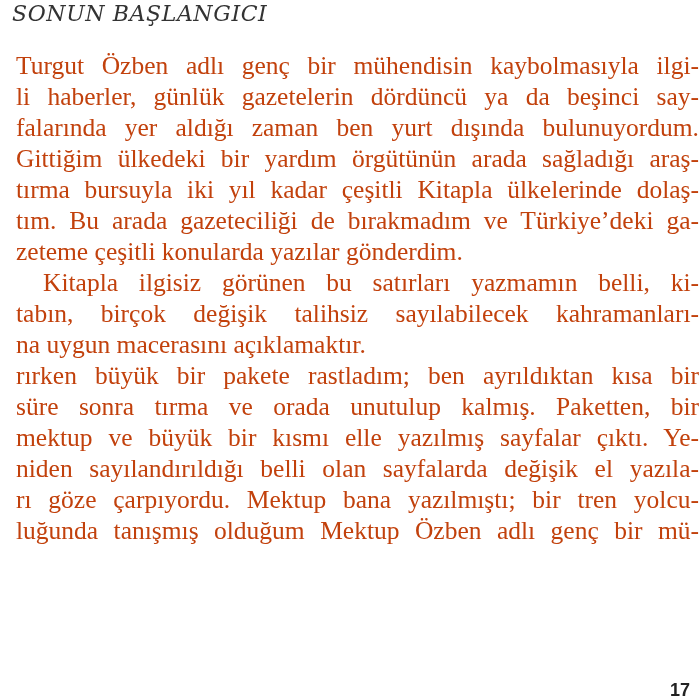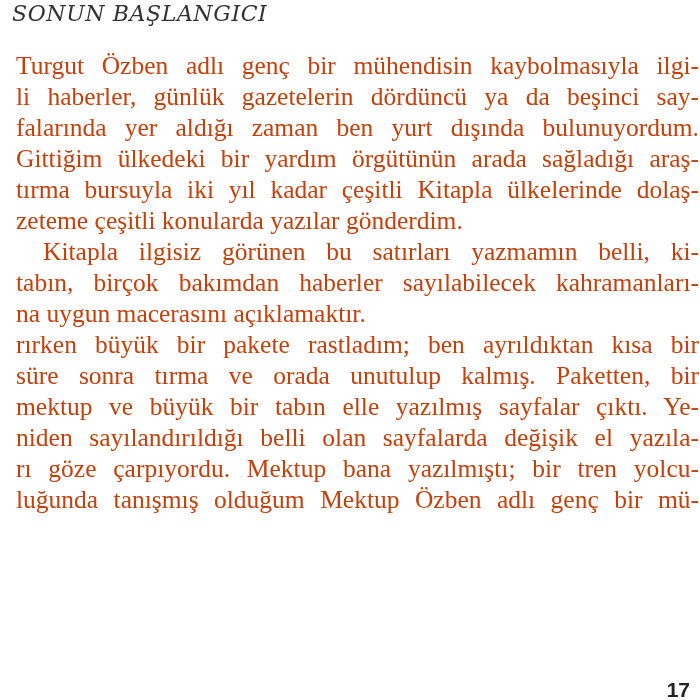--- a/index.html
+++ b/index.html
@@ -57,44 +57,45 @@
     }
     .line.indent {
       padding-left: 27px;
     }
     .page-number {
       position: absolute;
       right: 10px;
       top: 680px;
       font-family: "Liberation Sans", "DejaVu Sans", sans-serif;
       font-weight: bold;
-      font-size: 21px;
+      font-size: 18px;
       line-height: 20px;
       color: #222222;
       text-align: right;
     }
   </style>
 </head>
 <body>
 
 <div class="page">
   <div class="running-head">SONUN BAŞLANGICI</div>
 
   <div class="body-text">
     <span class="line">Turgut Özben adlı genç bir mühendisin kaybolmasıyla ilgi-</span>
     <span class="line">li haberler, günlük gazetelerin dördüncü ya da beşinci say-</span>
     <span class="line">falarında yer aldığı zaman ben yurt dışında bulunuyordum.</span>
     <span class="line">Gittiğim ülkedeki bir yardım örgütünün arada sağladığı araş-</span>
     <span class="line">tırma bursuyla iki yıl kadar çeşitli Kitapla ülkelerinde dolaş-</span>
+    <span class="line">tım. Bu arada gazeteciliği de bırakmadım ve Türkiye’deki ga-</span>
     <span class="line last">zeteme çeşitli konularda yazılar gönderdim.</span>
     <span class="line indent">Kitapla ilgisiz görünen bu satırları yazmamın belli, ki-</span>
-    <span class="line">tabın, birçok bakımdan haberler sayılabilecek kahramanları-</span>
+    <span class="line">tabın, birçok değişik talihsiz sayılabilecek kahramanları-</span>
     <span class="line last">na uygun macerasını açıklamaktır.</span>
     <span class="line">rırken büyük bir pakete rastladım; ben ayrıldıktan kısa bir</span>
     <span class="line">süre sonra tırma ve orada unutulup kalmış. Paketten, bir</span>
-    <span class="line">mektup ve büyük bir tabın elle yazılmış sayfalar çıktı. Ye-</span>
+    <span class="line">mektup ve büyük bir kısmı elle yazılmış sayfalar çıktı. Ye-</span>
     <span class="line">niden sayılandırıldığı belli olan sayfalarda değişik el yazıla-</span>
     <span class="line">rı göze çarpıyordu. Mektup bana yazılmıştı; bir tren yolcu-</span>
     <span class="line">luğunda tanışmış olduğum Mektup Özben adlı genç bir mü-</span>
   </div>
 
   <div class="page-number">17</div>
 </div>
 
 </body></html>

